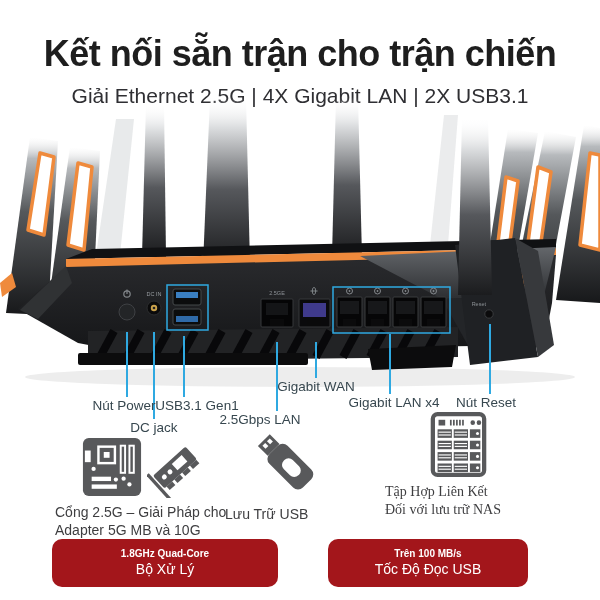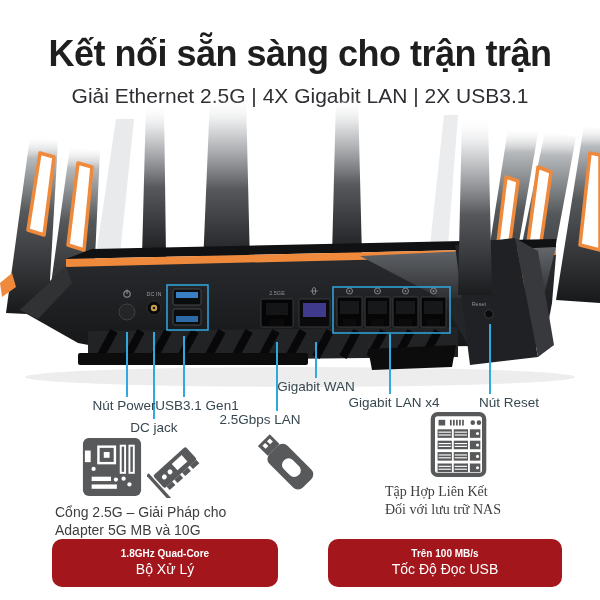--- a/index.html
+++ b/index.html
@@ -29,21 +29,21 @@
   .callout-label{
     position:absolute;transform:translateX(-50%);white-space:nowrap;
     font-size:13.5px;font-weight:400;color:var(--label-text,#37474f);
   }
   .lbl-power{left:124px;top:398px;}
   .lbl-dc{left:154px;top:420px;}
   .lbl-usb{left:197px;top:398px;}
   .lbl-lan25{left:260px;top:412px;}
   .lbl-wan{left:316px;top:379px;}
   .lbl-lan4{left:394px;top:395px;}
-  .lbl-reset{left:509px;top:395px;}
+  .lbl-reset{left:486px;top:395px;}
   .feature{position:absolute;text-align:left;}
   .feature .icon-box{position:relative;display:block;}
   .feature .caption{
     margin-top:5px;font-size:14px;line-height:1.3;color:#3e3e40;
   }
   .feat-adapter{left:55px;top:436px;width:185px;}
   .feat-adapter .icon-box{height:62px;}
   .feat-adapter .mobo{position:absolute;left:26px;top:0;}
   .feat-adapter .card{position:absolute;left:92px;top:5px;}
   .feat-usb{left:225px;top:427px;width:125px;}
@@ -53,28 +53,28 @@
   .feat-nas .icon-box{height:67px;}
   .feat-nas .nas{position:absolute;left:45px;top:0;}
   .badge{
     position:absolute;border-radius:10px;background:var(--badge-red,#a3161b);
     color:#fff;display:flex;flex-direction:column;align-items:center;justify-content:center;
     line-height:1.3;
   }
   .badge .b1{font-size:10px;font-weight:700;}
   .badge .b2{font-size:14px;font-weight:400;}
   .badge-cpu{left:52px;top:539px;width:226px;height:48px;}
-  .badge-usb{left:328px;top:539px;width:234px;height:48px;}
+  .badge-usb{left:328px;top:539px;width:200px;height:48px;}
 </style>
 </head>
 <body>
 
 <div class="stage">
 
-  <div class="title">Kết nối sẵn sàng cho trận trận</div>
+  <div class="title">Kết nối sẵn trận cho trận chiến</div>
   <div class="subtitle">Giải Ethernet 2.5G | 4X Gigabit LAN | 2X USB3.1</div>
 
   <svg class="router-svg" viewBox="0 0 600 300" xmlns="http://www.w3.org/2000/svg">
     <defs>
       <linearGradient id="bladeFade" x1="0" y1="0" x2="0" y2="1">
         <stop offset="0" stop-color="#ffffff" stop-opacity="0"></stop>
         <stop offset="0.18" stop-color="#d8dadc" stop-opacity="0.9"></stop>
         <stop offset="0.55" stop-color="#56585c"></stop>
         <stop offset="1" stop-color="#1b1c1e"></stop>
       </linearGradient>
@@ -278,20 +278,24 @@
       <svg class="drive" viewBox="0 0 74 74" width="73" height="73">
         <g transform="rotate(-45 37 37)">
           <rect x="29" y="4" width="17" height="14" style="fill:var(--icon-grey)"></rect>
           <rect x="32.5" y="7" width="4" height="4.5" fill="#fff"></rect>
           <rect x="39" y="7" width="4" height="4.5" fill="#fff"></rect>
           <rect x="24.5" y="18" width="26" height="48" rx="7" style="fill:var(--icon-grey)"></rect>
           <rect x="31" y="33" width="13" height="21" rx="6" fill="#fff"></rect>
         </g>
       </svg>
     </span>
+    <div class="caption">
+      <div>Lưu Trữ USB</div>
+      <div></div>
+    </div>
   </div>
 
   <div class="feature feat-nas">
     <span class="icon-box">
       <svg class="nas" viewBox="0 0 60 70" width="57" height="67">
         <rect x="3" y="3" width="54" height="64" rx="5" fill="#fff" style="stroke:var(--icon-grey)" stroke-width="4.5"></rect>
         <rect x="9" y="9" width="7" height="6" style="fill:var(--icon-grey)"></rect>
         <rect x="21" y="9" width="1.8" height="6" style="fill:var(--icon-grey)"></rect>
           <rect x="24.2" y="9" width="1.8" height="6" style="fill:var(--icon-grey)"></rect>
           <rect x="27.4" y="9" width="1.8" height="6" style="fill:var(--icon-grey)"></rect>

